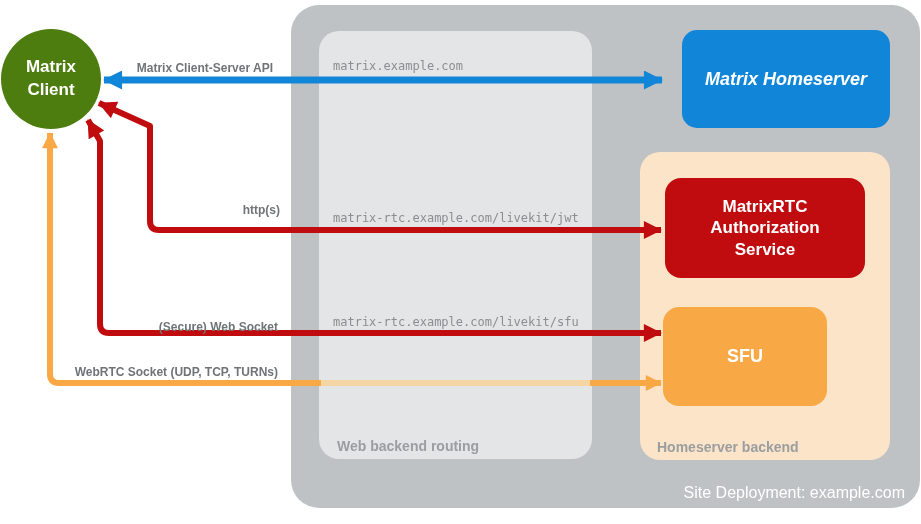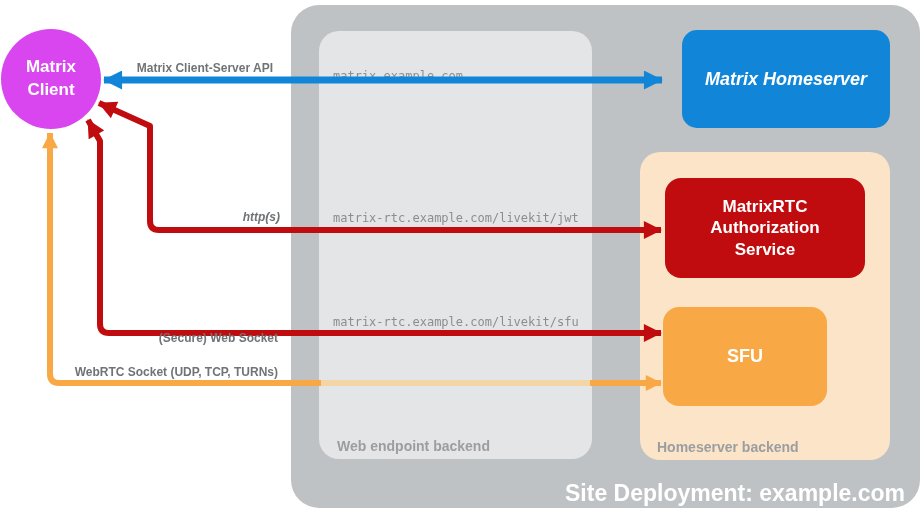--- a/index.html
+++ b/index.html
@@ -9,52 +9,52 @@
   }
   .abs{position:absolute;}
   
   .outer-box{left:291px;top:5px;width:629px;height:503px;background:#bfc2c4;border-radius:28px;}
   .routing-box{left:319px;top:31px;width:273px;height:428px;background:#e4e5e6;border-radius:20px;}
   .backend-box{left:640px;top:152px;width:250px;height:308px;background:#fbe4c7;border-radius:20px;}
   
   .node{display:flex;align-items:center;justify-content:center;text-align:center;
         color:#ffffff;font-weight:bold;}
   .client-circle{left:1px;top:29px;width:100px;height:100px;border-radius:50%;
-        background:#d946ef;font-size:17px;line-height:1.35;}
+        background:#4d7c0f;font-size:17px;line-height:1.35;}
   .homeserver-box{left:682px;top:30px;width:208px;height:98px;border-radius:15px;
         background:#1186d8;font-size:18px;font-style:italic;}
   .auth-box{left:665px;top:178px;width:200px;height:100px;border-radius:16px;
         background:#c00c0e;font-size:17px;line-height:1.25;justify-content:center;}
   .auth-box .inner{width:150px;}
   .sfu-box{left:663px;top:307px;width:164px;height:99px;border-radius:16px;
         background:#f9a846;font-size:18px;}
   .client-circle .inner{width:70px;}
   
   .endpoint{font-family:"DejaVu Sans Mono",monospace;font-size:12px;color:#8b8e90;
         left:333px;line-height:16px;white-space:nowrap;}
   
   .arrow-label{font-size:12px;font-weight:bold;color:#707477;line-height:16px;
         white-space:nowrap;text-align:right;}
   
   .container-label{font-size:14px;font-weight:bold;color:#9b9ea1;line-height:17px;white-space:nowrap;}
-  .site-label{font-size:23px;font-weight:bold;color:#ffffff;line-height:24px;white-space:nowrap;}
+  .site-label{font-size:16px;font-weight:normal;color:#ffffff;line-height:24px;white-space:nowrap;}
   .arrows-svg{position:absolute;left:0;top:0;width:921px;height:524px;pointer-events:none;}
 </style>
 </head>
 <body>
 
 <div class="canvas">
 
   <div class="abs outer-box"></div>
 
   <div class="abs routing-box"></div>
 
   <div class="abs backend-box"></div>
 
-  <div class="abs endpoint" style="top:68px;">matrix.example.com</div>
+  <div class="abs endpoint" style="top:58px;">matrix.example.com</div>
   <div class="abs endpoint" style="top:210px;">matrix-rtc.example.com/livekit/jwt</div>
   <div class="abs endpoint" style="top:314px;">matrix-rtc.example.com/livekit/sfu</div>
 
   <div class="abs node client-circle">
     <div class="inner">Matrix Client</div>
   </div>
   <div class="abs node homeserver-box">
     <div>Matrix Homeserver</div>
   </div>
   <div class="abs node auth-box">
@@ -91,21 +91,21 @@
     <path d="M 99 103 L 150 126 L 150 221 Q 150 230 159 230 L 661 230" stroke="#c00c0e" stroke-width="6" fill="none" stroke-linejoin="round" marker-start="url(#ah-red)" marker-end="url(#ah-red-e)"></path>
 
     <path d="M 88 120 L 100 141 L 100 324 Q 100 333 109 333 L 661 333" stroke="#c00c0e" stroke-width="6" fill="none" stroke-linejoin="round" marker-start="url(#ah-red)" marker-end="url(#ah-red-e)"></path>
 
     <path d="M 50 133 L 50 374 Q 50 383 59 383 L 321 383" stroke="#f9a846" stroke-width="6" fill="none" marker-start="url(#ah-orange)"></path>
     <path d="M 321 383 L 590 383" stroke="#f3d5a6" stroke-width="6" fill="none"></path>
     <path d="M 590 383 L 661 383" stroke="#f9a846" stroke-width="6" fill="none" marker-end="url(#ah-orange-e)"></path>
   </svg>
 
   <div class="abs arrow-label" style="right:648px;top:60px;padding-left:20px;">Matrix Client-Server API</div>
-  <div class="abs arrow-label" style="right:641px;top:209px;font-style:italic;">http(s)</div>
-  <div class="abs arrow-label" style="right:643px;top:330px;text-align:center;">(Secure) Web Socket</div>
+  <div class="abs arrow-label" style="right:641px;top:202px;">http(s)</div>
+  <div class="abs arrow-label" style="right:643px;top:319px;text-align:center;">(Secure) Web Socket</div>
   <div class="abs arrow-label" style="right:643px;top:364px;">WebRTC Socket (UDP, TCP, TURNs)</div>
 
-  <div class="abs container-label" style="left:337px;top:438px;">Web endpoint backend</div>
+  <div class="abs container-label" style="left:337px;top:438px;">Web backend routing</div>
   <div class="abs container-label" style="left:657px;top:439px;">Homeserver backend</div>
   <div class="abs site-label" style="right:16px;top:481px;">Site Deployment: example.com</div>
 
 </div>
 
 </body></html>

